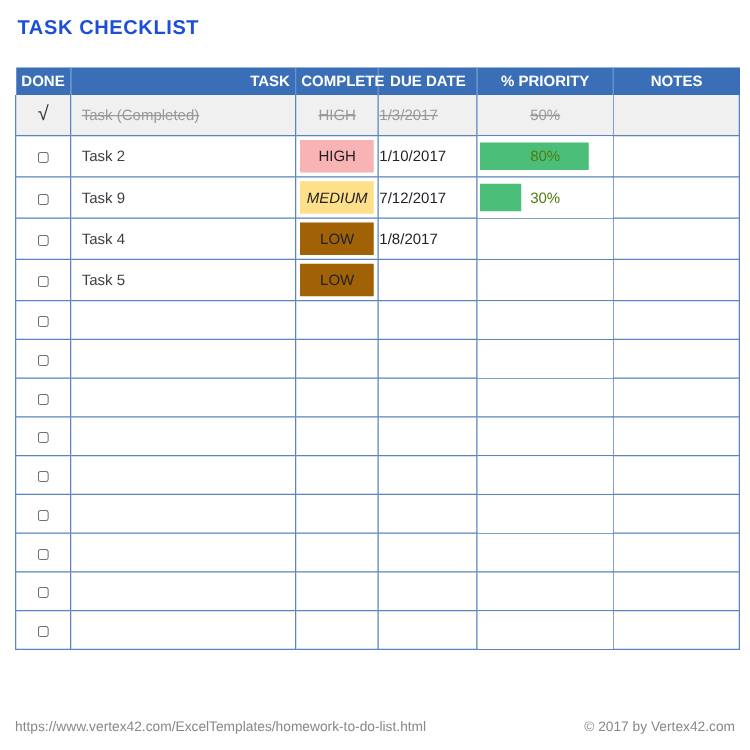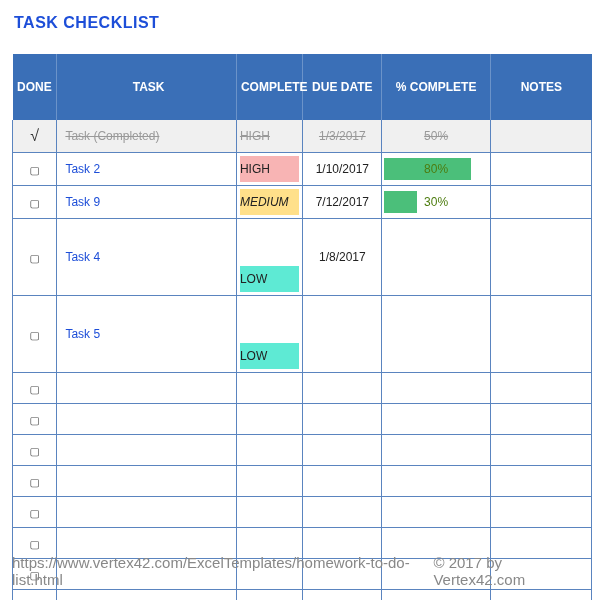--- a/index.html
+++ b/index.html
@@ -31,77 +31,78 @@
   col.c-task { width: 178px; }
   col.c-prio { width: 66px; }
   col.c-due  { width: 78px; }
   col.c-pct  { width: 108px; }
   col.c-notes{ width: 100px; }
   thead th {
     background: #3a6fb7;
     color: #fff;
     font-size: 12px;
     font-weight: bold;
-    padding: 26px 4px;
+    padding: 4px 4px;
     border-right: 1px solid #6b93c9;
     text-align: center;
     white-space: nowrap;
   }
-  thead th.h-task { text-align: center; padding-left: 8px; }
+  thead th.h-task { text-align: right; padding-left: 8px; }
   thead th:last-child { border-right: none; }
   tbody td {
     border-right: 1px solid #5a84bf;
     border-bottom: 1px solid #5a84bf;
     height: 31px;
     font-size: 12px;
     padding: 0;
     vertical-align: middle;
     background: #fff;
   }
   tbody tr td:first-child { border-left: 1px solid #5a84bf; }
   tbody tr.completed td { background: #f0f0f0; }
   .done-cell { text-align: center; font-size: 16px; color: #333; font-family: "Segoe UI Symbol","Arial Unicode MS",Arial; }
   .check-box { font-size: 11px; color: #444; }
-  .task-cell { padding-left: 8px; color: #1d4ed8; }
+  .task-cell { padding-left: 8px; color: #404040; }
   .completed .task-cell,
   .completed .prio-inner,
   .completed .due-cell,
   .completed .pct-label {
     color: #999;
     text-decoration: line-through;
   }
   .prio-cell { padding: 3px; }
   .prio-inner {
+    text-align: center;
     font-size: 12px;
     padding: 6px 0;
     color: #222;
   }
   .prio-HIGH   { background: #f8b4b4; }
   .prio-MEDIUM { background: #ffe08a; font-style: italic; }
-  .prio-LOW    { background: #5eead4; margin-top: 44px; }
+  .prio-LOW    { background: #a16207; }
   .completed .prio-inner { background: transparent; }
-  .due-cell { text-align: center; color: #222; }
+  .due-cell { text-align: left; color: #222; }
   .pct-cell { position: relative; }
   .pct-bar {
     position: absolute;
     left: 2px; top: 5px; bottom: 5px;
     background: #4bbf7a;
   }
   .pct-label {
     position: relative;
     text-align: center;
     font-size: 12px;
     color: #4d7c0f;
     line-height: 31px;
   }
   .notes-cell { padding-left: 4px; }
   .footer {
     position: absolute;
     left: 12px; right: 12px; bottom: 12px;
-    font-size: 15px;
+    font-size: 11px;
     color: #888;
     display: flex;
     justify-content: space-between;
   }
 </style>
 </head>
 <body>
 
 <div class="sheet">
   <div class="title">TASK CHECKLIST</div>
@@ -114,21 +115,21 @@
       <col class="c-due">
         <col class="c-pct">
         <col class="c-notes">
     </colgroup>
     <thead>
       <tr>
         <th>DONE</th>
         <th class="h-task">TASK</th>
         <th>COMPLETE</th>
         <th>DUE DATE</th>
-        <th>% COMPLETE</th>
+        <th>% PRIORITY</th>
         <th>NOTES</th>
       </tr>
     </thead>
     <tbody id="tbody">
         <tr class="completed">
           <td class="done-cell">√</td>
           <td class="task-cell">Task (Completed)</td>
           <td class="prio-cell">
             <div class="prio-inner prio-HIGH">HIGH</div>
           </td>

